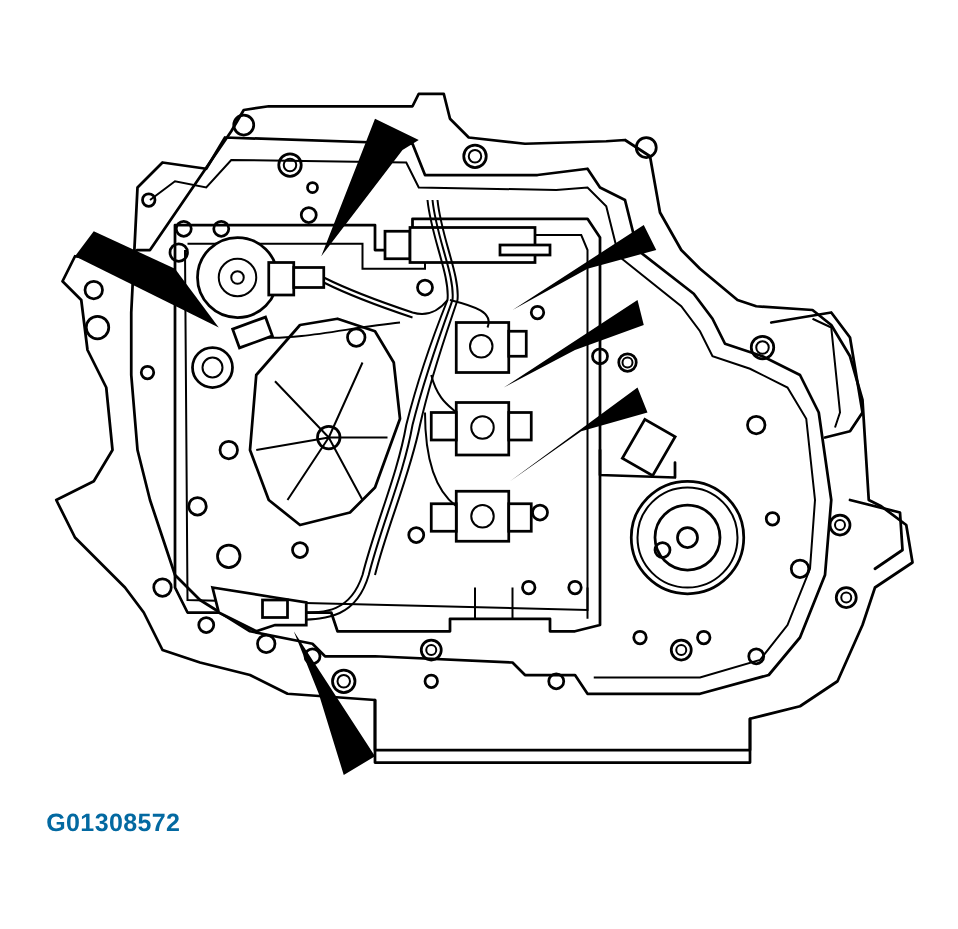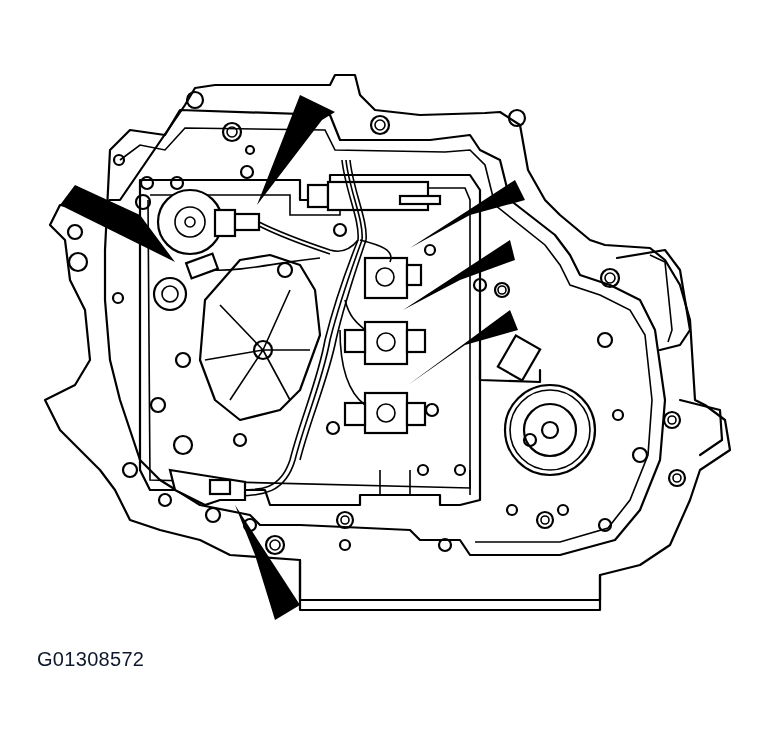--- a/index.html
+++ b/index.html
@@ -3,21 +3,21 @@
 <meta charset="utf-8">
 <style>
   html, body { margin: 0; padding: 0; background: #ffffff; }
   body { width: 766px; height: 743px; position: relative; overflow: hidden; font-family: "Liberation Sans", sans-serif; }
   #diagram { position: absolute; left: 0; top: 0; width: 766px; height: 640px; }
   #diagram svg { width: 766px; height: 640px; }
   .ln { fill: none; stroke: #000; stroke-width: 2.2; stroke-linejoin: round; stroke-linecap: round; }
   .lnt { fill: none; stroke: #000; stroke-width: 1.6; }
   .fillw { fill: #fff; stroke: #000; stroke-width: 2.2; }
   .arrow { fill: #000; stroke: none; }
-  #figure-id { position: absolute; left: 37px; top: 648px; font-size: 20px; font-weight: normal; color: #0f172a; letter-spacing: 0.3px; }
+  #figure-id { position: absolute; left: 37px; top: 648px; font-size: 20px; font-weight: bold; color: #0369a1; letter-spacing: 0.3px; }
 </style>
 </head>
 <body>
 
 <div id="diagram">
 <svg viewBox="0 0 766 640" xmlns="http://www.w3.org/2000/svg">
 
   <path class="ln" d="M120 200 L185 105 L195 88 L215 85 L330 85 L335 75 L355 75 L360 95 L375 110 L420 115 L485 113 L500 112 L520 125 L528 170 L545 200 L560 215 L590 240 L605 245 L650 248 L665 260 L680 285 L690 320 L695 400 L705 405 L725 420 L730 450 L700 470 L690 500 L670 545 L640 565 L600 575 L600 610 L300 610 L300 560 L230 555 L200 540 L160 530 L130 520 L115 490 L100 470 L60 430 L45 400 L75 385 L90 360 L85 310 L70 280 L65 240 L50 225 L60 205 L95 210 L110 200 Z"></path>
 
   <path class="ln" d="M110 150 L130 130 L165 135 L180 110 L330 115 L340 140 L430 140 L470 135 L480 150 L500 160 L510 200 L555 235 L570 255 L580 275 L610 285 L640 300 L655 330 L665 400 L660 460 L640 510 L615 540 L560 555 L470 555 L460 540 L420 540 L410 530 L300 525 L260 525 L250 515 L200 505 L160 480 L140 460 L130 430 L120 400 L110 360 L105 300 L105 250 Z"></path>

